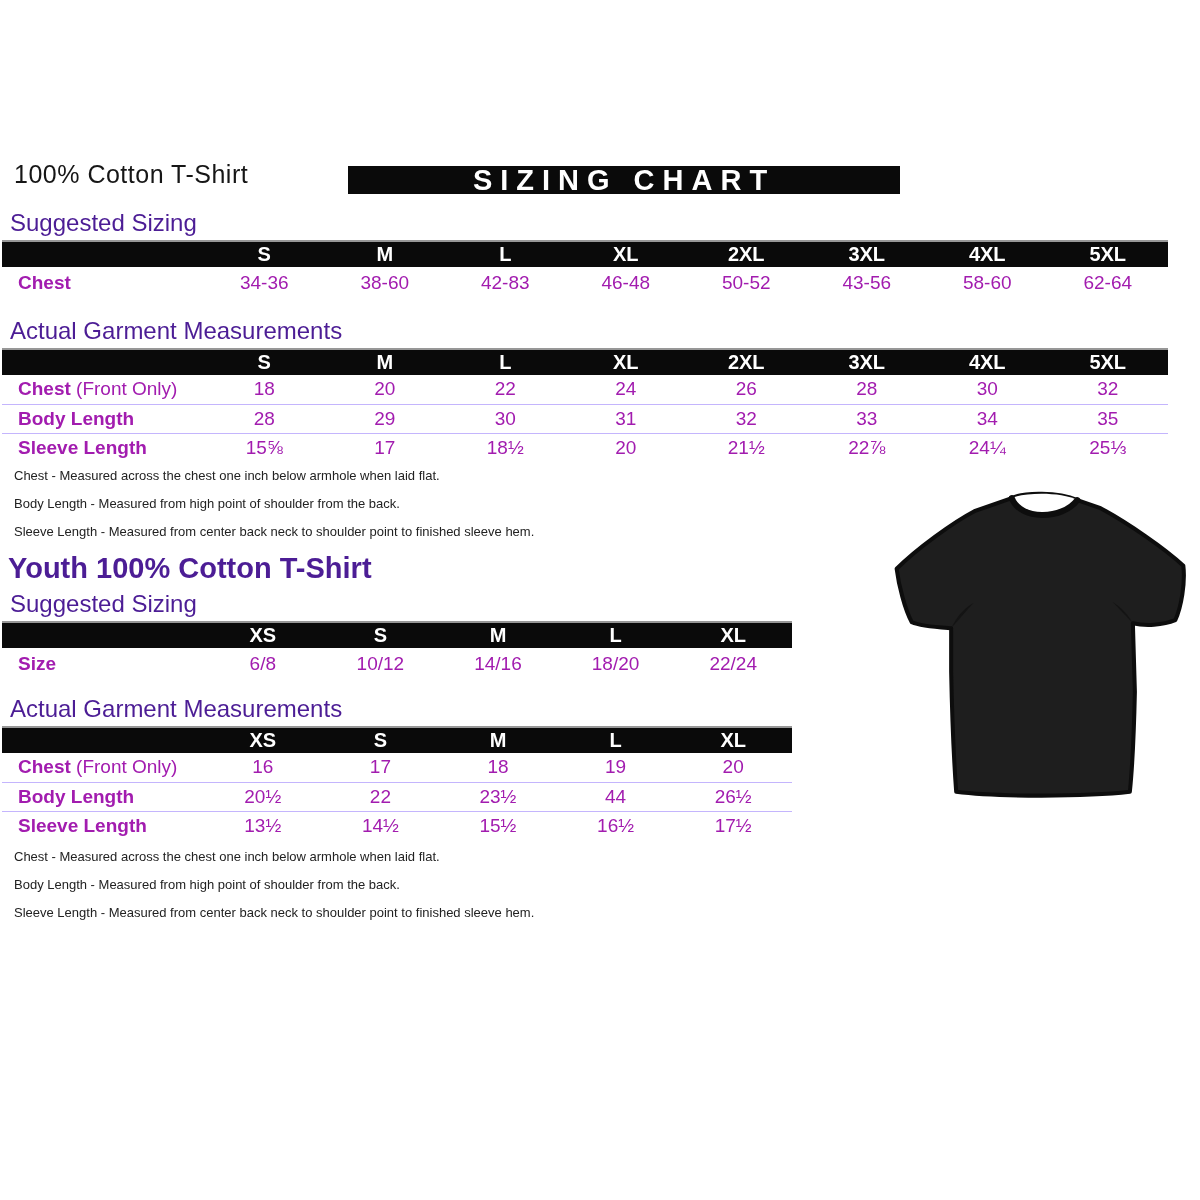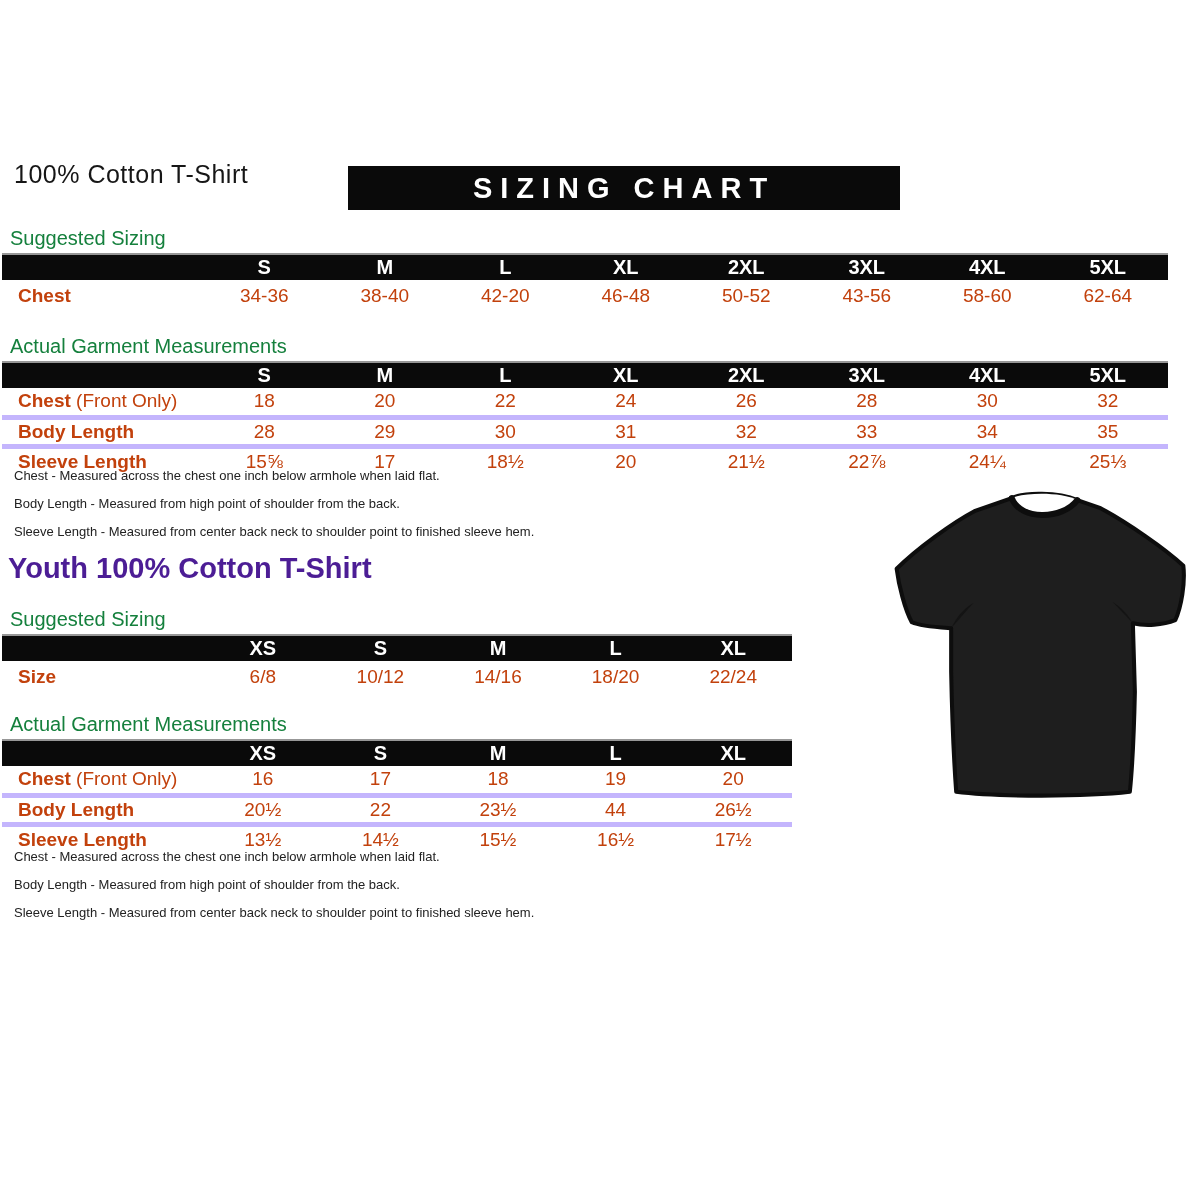--- a/index.html
+++ b/index.html
@@ -8,53 +8,53 @@
 
   .abs { position: absolute; }
 
   .page-title {
     left: 14px; top: 160px;
     font-size: 25px; font-weight: 400; color: #161616;
     letter-spacing: 0.5px; white-space: nowrap;
   }
 
   .banner {
-    left: 348px; top: 166px; width: 552px; height: 44px;
+    left: 348px; top: 166px; width: 552px; height: 28px;
     background: #0a0a0a; color: #ffffff;
     display: flex; align-items: center; justify-content: center;
     font-weight: 700; font-size: 29px; letter-spacing: 8px; white-space: nowrap;
   }
 
   .youth-title {
     left: 8px; top: 552px;
     font-size: 29px; font-weight: 700; color: #4c1d95;
     white-space: nowrap;
   }
 
   .tbl-heading {
-    font-size: 20px; color: #15803d;
-    padding-left: 8px; margin-bottom: 3px; white-space: nowrap; margin-top: 18px;
+    font-size: 24px; color: #4c1d95;
+    padding-left: 8px; margin-bottom: 3px; white-space: nowrap;
   }
 
   table.size-table {
     border-collapse: collapse; table-layout: fixed; width: 100%;
     border-top: 2px solid #979797;
   }
   table.size-table th {
     background: #0a0a0a; color: #ffffff;
     font-size: 20px; font-weight: 700; height: 26px;
     text-align: center; vertical-align: middle; white-space: nowrap;
   }
   table.size-table td {
-    font-size: 19px; color: #c2410c; height: 29px;
+    font-size: 19px; color: #a21caf; height: 29px;
     text-align: center; vertical-align: middle; white-space: nowrap;
   }
   table.size-table td.label-cell { text-align: left; padding-left: 16px; }
   .lbl-b { font-weight: 700; }
-  table.actual tbody tr + tr td { border-top: 5px solid #c4b5fd; }
+  table.actual tbody tr + tr td { border-top: 1px solid #c4b5fd; }
   table.suggested td { height: 31px; }
 
   .notes { line-height: 28px; font-size: 13px; color: #222; }
   .notes div { white-space: nowrap; }
 
   .tshirt { left: 884px; top: 490px; width: 314px; height: 318px; }
 </style>
 </head>
 <body>
 
@@ -86,22 +86,22 @@
         <th>2XL</th>
         <th>3XL</th>
         <th>4XL</th>
         <th>5XL</th>
       </tr>
     </thead>
     <tbody>
       <tr>
         <td class="label-cell"><span class="lbl-b">Chest</span></td>
         <td>34-36</td>
-        <td>38-40</td>
-        <td>42-20</td>
+        <td>38-60</td>
+        <td>42-83</td>
         <td>46-48</td>
         <td>50-52</td>
         <td>43-56</td>
         <td>58-60</td>
         <td>62-64</td>
       </tr>
     </tbody>
   </table>
 </div>
 

